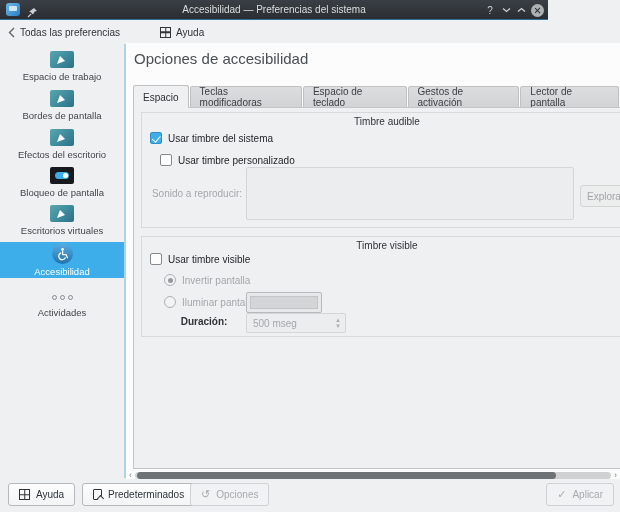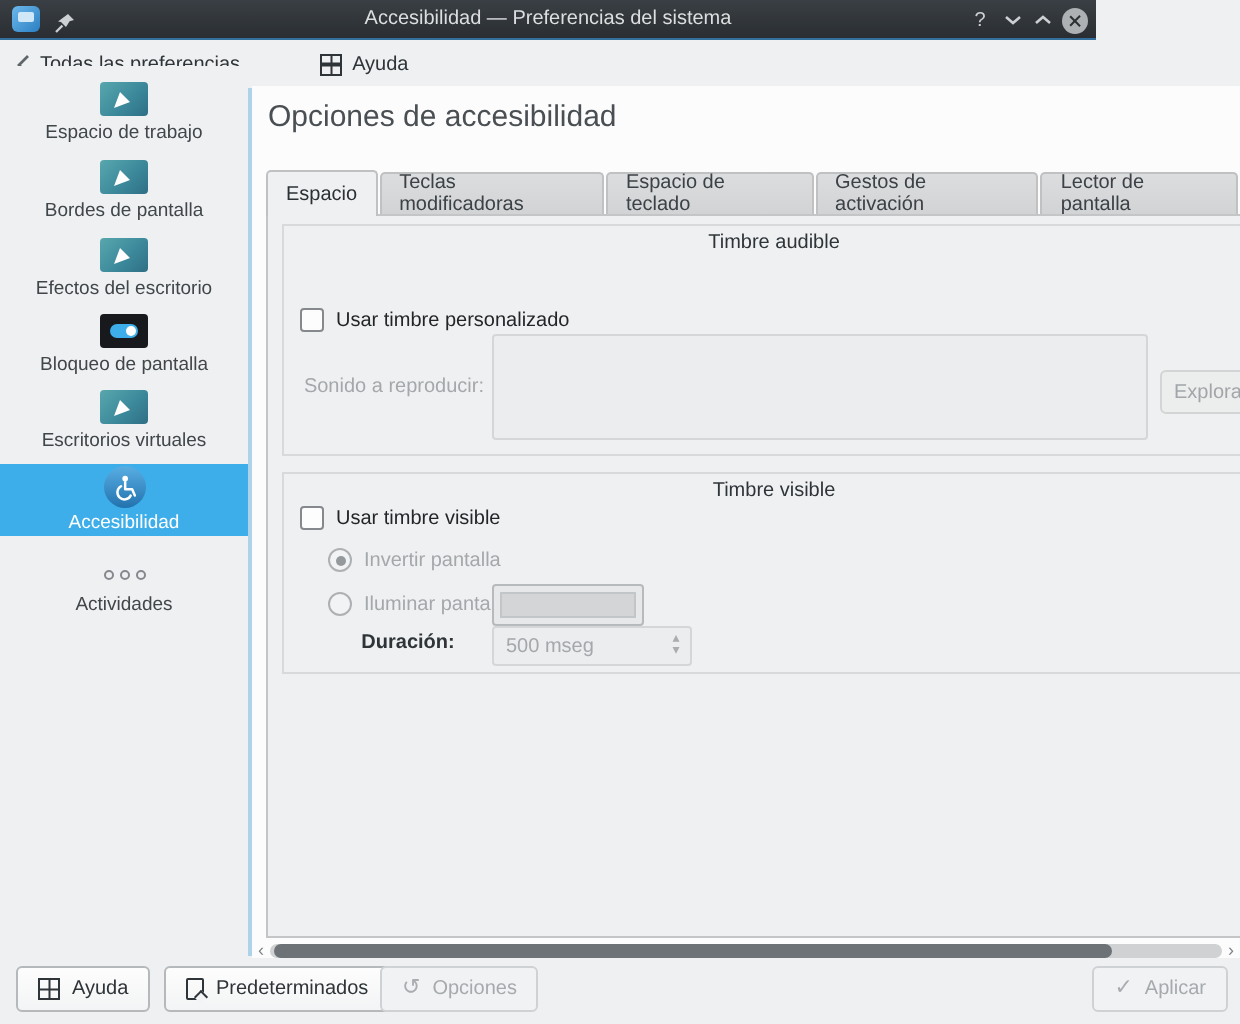--- a/index.html
+++ b/index.html
@@ -29,21 +29,21 @@
   .close-circle::before { transform:rotate(45deg); }
   .close-circle::after { transform:rotate(-45deg); }
 
   
   .toolbar { position:absolute; left:0; top:21px; width:620px; height:22px; background:#eff0f1;
     display:flex; align-items:center; }
   .tool-item { display:flex; align-items:center; gap:5px; font-size:10px; color:#2f3438; height:22px; padding:0 6px; }
   .tool-back { margin-left:2px; }
 
   
-  .sidebar { position:absolute; left:0; top:33px; width:148px; height:469px; background:#eff0f1; }
+  .sidebar { position:absolute; left:0; top:43px; width:148px; height:469px; background:#eff0f1; }
   .side-item { position:absolute; left:0; width:124px; display:flex; flex-direction:column;
     align-items:center; }
   .side-label { font-size:9.5px; color:#41464a; margin-top:3px; }
   .side-item.selected { background:#3daee9; height:36px; justify-content:center; }
   .side-item.selected .side-label { color:#ffffff; margin-top:2px; }
   .thumb-icon { width:24px; height:17px; border-radius:2px; position:relative;
     background:linear-gradient(135deg,#58a7ad 0%,#3d8a9c 55%,#2e6f86 100%); overflow:hidden; }
   .thumb-icon svg { position:absolute; left:6px; top:3px; }
   .toggle-icon { width:24px; height:17px; border-radius:2px; background:#17191d; position:relative; }
   .toggle-icon .pill { position:absolute; left:5px; top:5px; width:14px; height:7px; border-radius:4px;
@@ -247,21 +247,25 @@
       <div class="tab">Teclas modificadoras</div>
       <div class="tab">Espacio de teclado</div>
       <div class="tab">Gestos de activación</div>
       <div class="tab">Lector de pantalla</div>
     </div>
 
     <div class="tab-panel">
 
       <div class="groupbox group-audible">
         <div class="group-title">Timbre audible</div>
-        <div class="check-row" style="left:8px; top:41px;">
+        <div class="check-row" style="left:8px; top:19px;">
+          <span class="cb checked"></span>
+          <span>Usar timbre del sistema</span>
+        </div>
+        <div class="check-row" style="left:18px; top:41px;">
           <span class="cb"></span>
           <span>Usar timbre personalizado</span>
         </div>
         <div class="field-label" style="left:0; width:100px; top:75px;">Sonido a reproducir:</div>
         <div class="sound-box"></div>
         <div class="browse-btn">Explorar...</div>
       </div>
 
       <div class="groupbox group-visible">
         <div class="group-title">Timbre visible</div>

